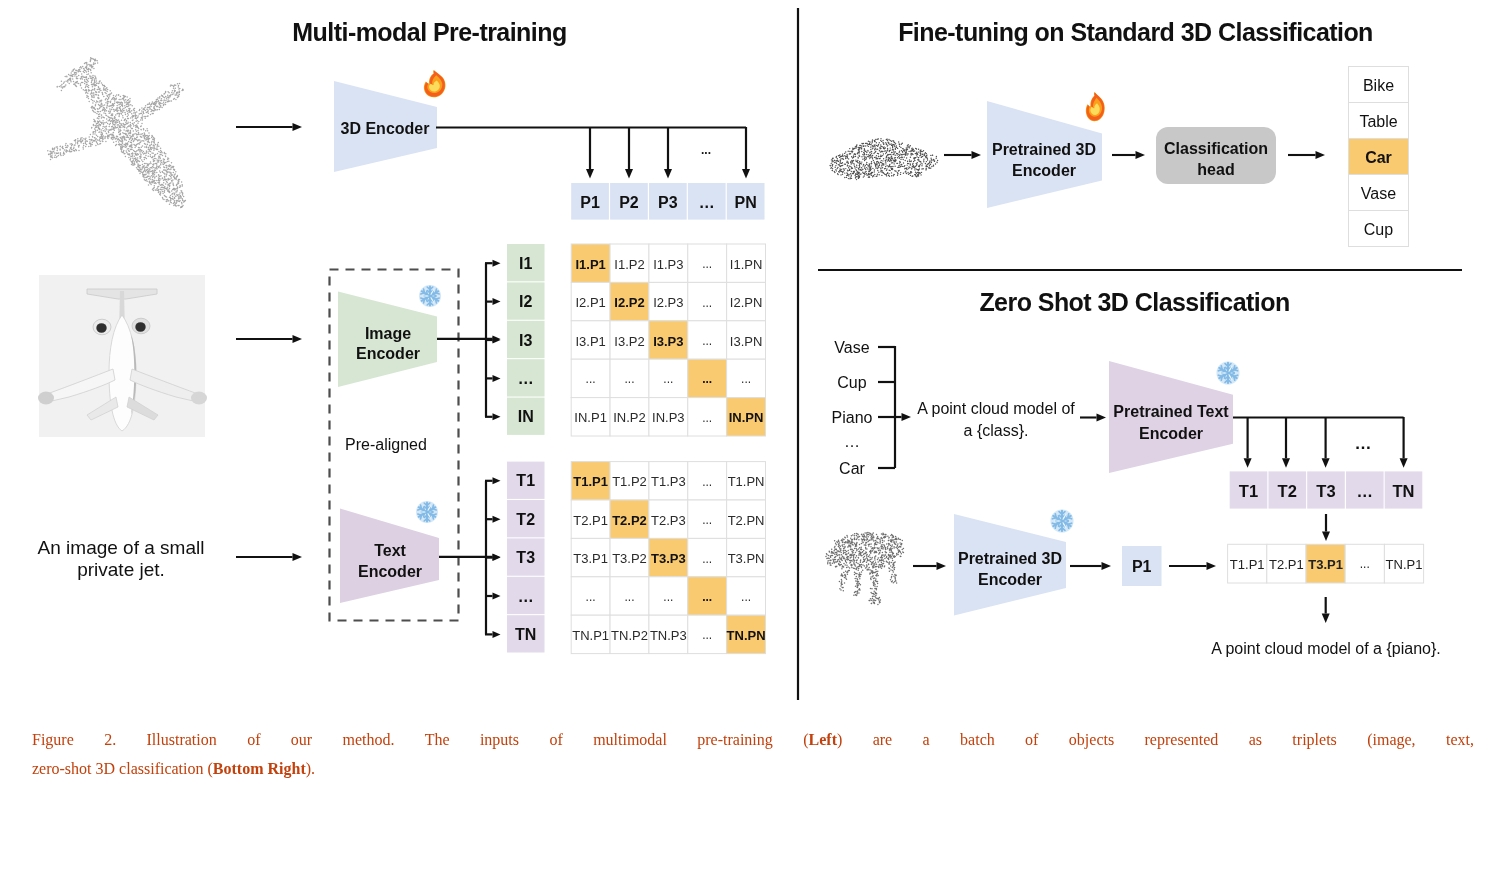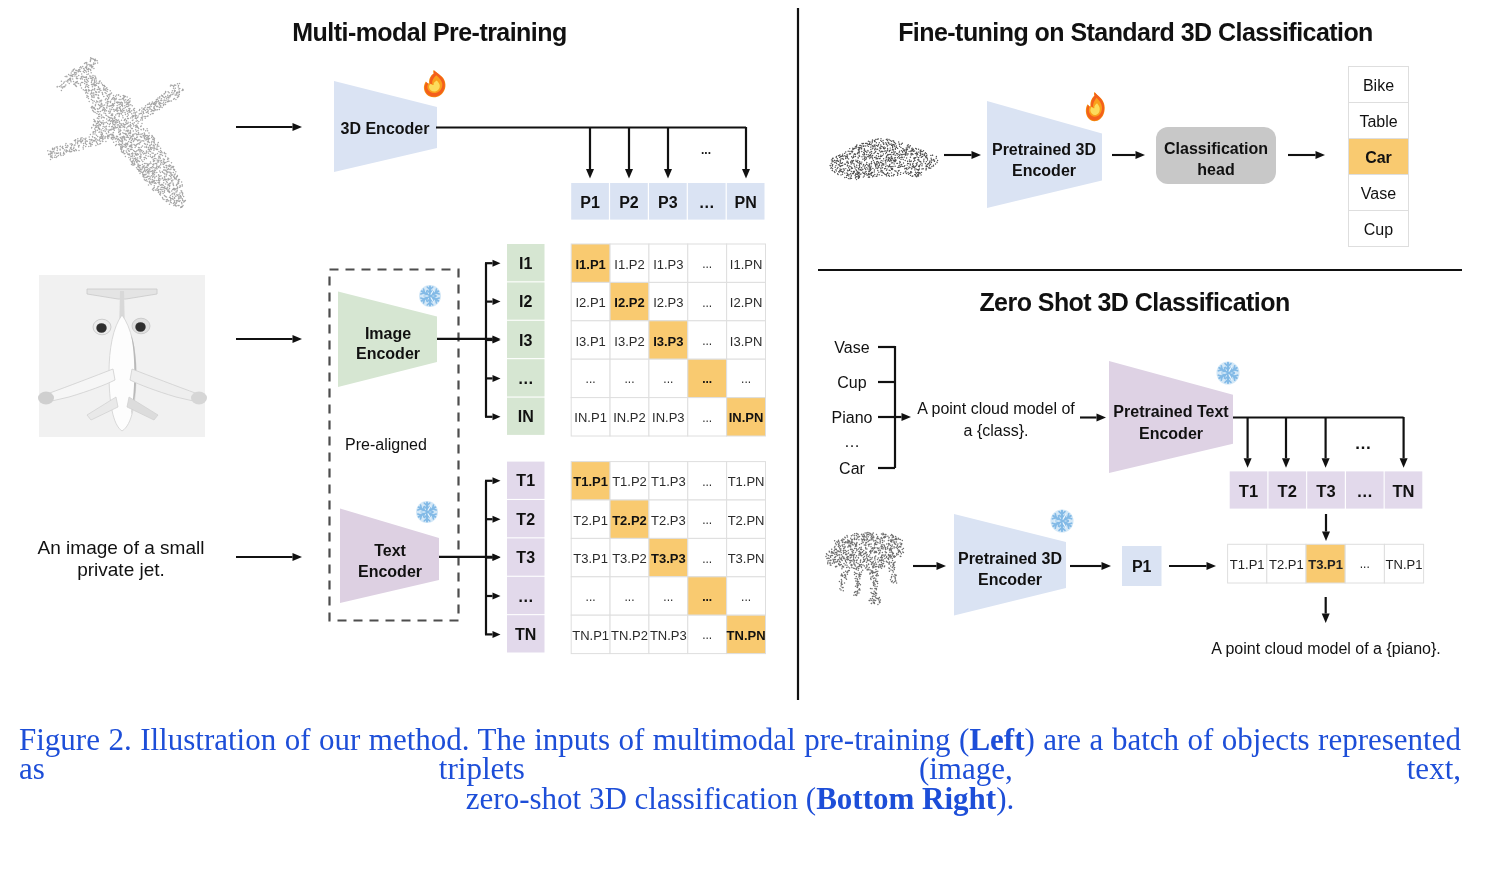--- a/index.html
+++ b/index.html
@@ -1,18 +1,18 @@
 <!DOCTYPE html>
 <html><head><meta charset="utf-8">
 <style>
 html,body{margin:0;padding:0;background:#ffffff;width:1490px;height:888px;overflow:hidden}
-#cap{position:absolute;left:19px;top:725px;width:1442px;
- font-family:"Liberation Serif",serif;font-size:31px;line-height:29.3px;color:#1d4ed8;}
+#cap{position:absolute;left:32px;top:725px;width:1442px;
+ font-family:"Liberation Serif",serif;font-size:16px;line-height:29.3px;color:#c2410c;}
 #cap .j{text-align:justify;text-align-last:justify;}
-#cap .l{text-align:center;}
+#cap .l{text-align:left;}
 </style></head><body>
 <svg width="1490" height="888" viewBox="0 0 1490 888" style="position:absolute;left:0;top:0">
 <text x="429.5" y="31.5" font-family="Liberation Sans, sans-serif" font-size="25" font-weight="bold" fill="#111" text-anchor="middle" dominant-baseline="central" letter-spacing="-0.55">Multi-modal Pre-training</text>
 <path transform="translate(48,55)" d="M42.7 2.7h.01M42.9 3.4h.01M44.0 3.4h.01M45.2 4.1h.01M46.1 4.4h.01M47.4 4.2h.01M42.5 4.8h.01M42.5 5.4h.01M46.7 5.7h.01M47.7 5.5h.01M49.2 5.8h.01M38.7 7.5h.01M42.3 6.6h.01M37.4 7.8h.01M38.7 8.5h.01M45.7 8.1h.01M47.1 8.5h.01M49.6 8.0h.01M36.5 8.5h.01M40.9 9.6h.01M45.3 9.2h.01M47.2 8.5h.01M39.0 9.6h.01M42.2 10.1h.01M43.3 10.0h.01M45.8 9.4h.01M38.5 11.5h.01M39.0 10.5h.01M42.0 11.1h.01M43.4 10.9h.01M44.0 11.3h.01M44.8 11.6h.01M32.7 11.8h.01M34.7 11.5h.01M37.5 12.4h.01M37.7 12.2h.01M38.6 12.5h.01M43.5 11.9h.01M31.9 12.8h.01M33.6 12.9h.01M35.7 13.5h.01M40.6 13.4h.01M44.0 12.7h.01M45.9 13.6h.01M26.3 13.9h.01M31.8 14.6h.01M36.1 14.0h.01M38.6 13.5h.01M39.1 14.2h.01M39.5 14.5h.01M41.1 14.1h.01M25.3 14.7h.01M27.8 15.3h.01M28.9 15.6h.01M30.7 14.7h.01M36.4 15.2h.01M40.4 14.8h.01M42.5 14.5h.01M24.1 16.3h.01M25.2 15.7h.01M28.9 15.7h.01M30.3 16.2h.01M31.3 16.1h.01M32.5 16.5h.01M37.6 15.8h.01M42.7 15.5h.01M26.5 17.4h.01M30.3 16.8h.01M35.3 16.5h.01M38.4 17.0h.01M40.4 16.6h.01M23.2 17.9h.01M27.6 17.6h.01M28.5 17.9h.01M36.3 17.4h.01M43.2 17.8h.01M26.6 18.9h.01M33.7 18.9h.01M39.0 19.5h.01M40.5 19.0h.01M20.6 19.4h.01M22.0 20.4h.01M22.9 20.2h.01M24.2 20.0h.01M25.2 19.4h.01M27.9 19.6h.01M30.7 20.4h.01M18.7 21.2h.01M22.5 20.7h.01M23.8 21.0h.01M24.7 21.2h.01M26.9 21.1h.01M28.9 21.5h.01M34.8 21.3h.01M41.7 20.9h.01M42.8 21.2h.01M45.0 20.6h.01M46.9 21.1h.01M17.2 21.6h.01M18.9 21.7h.01M24.5 21.4h.01M33.4 21.6h.01M35.2 22.1h.01M36.2 22.3h.01M37.1 22.3h.01M38.4 22.6h.01M38.4 21.8h.01M44.2 22.2h.01M45.3 22.4h.01M47.6 22.3h.01M22.6 23.2h.01M28.4 23.0h.01M32.4 23.4h.01M33.5 22.7h.01M37.4 22.6h.01M38.4 22.8h.01M40.4 23.5h.01M42.3 23.0h.01M47.7 23.2h.01M21.7 23.5h.01M22.5 24.0h.01M24.7 24.0h.01M28.5 23.6h.01M29.6 23.4h.01M32.6 24.1h.01M34.4 24.0h.01M38.5 24.5h.01M43.2 23.5h.01M44.1 23.8h.01M46.3 24.1h.01M48.0 23.9h.01M19.7 25.2h.01M20.6 24.5h.01M21.9 25.1h.01M22.7 25.2h.01M36.6 24.8h.01M39.5 25.2h.01M44.4 24.9h.01M46.5 25.6h.01M13.4 26.3h.01M18.1 26.2h.01M19.8 25.8h.01M25.5 26.4h.01M36.8 26.3h.01M40.1 26.5h.01M43.6 26.1h.01M43.6 26.1h.01M46.6 26.5h.01M48.4 26.0h.01M51.4 26.6h.01M52.1 25.9h.01M16.3 26.9h.01M19.8 27.1h.01M23.0 26.8h.01M28.2 27.1h.01M29.3 26.5h.01M38.0 27.1h.01M47.0 27.6h.01M15.5 28.2h.01M21.2 28.4h.01M27.4 27.8h.01M29.0 28.1h.01M30.5 28.4h.01M33.5 27.6h.01M34.7 27.4h.01M38.9 27.8h.01M43.4 27.6h.01M46.1 28.1h.01M48.6 28.2h.01M49.1 28.2h.01M51.1 28.0h.01M53.4 28.1h.01M25.8 29.3h.01M26.6 29.0h.01M32.4 29.0h.01M36.6 28.6h.01M45.0 28.9h.01M50.7 28.4h.01M54.5 29.4h.01M129.5 28.8h.01M131.5 28.6h.01M13.9 29.5h.01M17.8 29.9h.01M27.2 30.1h.01M32.5 30.4h.01M38.3 29.7h.01M39.1 29.5h.01M40.7 30.4h.01M43.5 29.4h.01M44.6 29.7h.01M46.2 29.4h.01M47.3 29.7h.01M48.5 30.3h.01M55.0 30.5h.01M56.3 30.4h.01M123.0 29.9h.01M126.5 30.1h.01M127.7 30.2h.01M9.2 31.4h.01M12.9 30.7h.01M16.9 31.2h.01M27.5 30.5h.01M28.5 31.3h.01M37.8 31.2h.01M46.2 30.7h.01M47.4 30.8h.01M56.5 31.4h.01M56.6 31.2h.01M122.4 31.1h.01M124.2 30.4h.01M125.9 30.8h.01M130.5 30.6h.01M9.2 32.0h.01M11.3 31.5h.01M13.2 32.0h.01M14.9 32.1h.01M15.8 31.7h.01M16.7 31.8h.01M28.3 31.6h.01M39.4 31.5h.01M40.5 32.4h.01M44.4 31.8h.01M50.4 31.7h.01M57.0 31.5h.01M125.6 31.6h.01M130.3 32.0h.01M14.5 32.9h.01M33.5 33.0h.01M37.4 32.5h.01M50.5 32.5h.01M55.7 32.9h.01M58.8 32.7h.01M125.5 33.2h.01M127.3 33.2h.01M131.8 33.6h.01M44.7 34.5h.01M46.6 33.5h.01M49.3 34.4h.01M50.8 34.3h.01M51.9 33.6h.01M55.9 33.9h.01M57.9 33.7h.01M130.9 34.0h.01M134.7 34.2h.01M13.4 35.4h.01M35.3 34.7h.01M36.9 35.5h.01M37.9 34.8h.01M38.5 35.0h.01M40.6 34.8h.01M41.5 35.4h.01M43.7 35.4h.01M46.2 34.9h.01M46.5 34.7h.01M51.7 34.8h.01M52.9 35.4h.01M55.5 35.1h.01M56.0 34.7h.01M56.9 35.1h.01M57.9 35.2h.01M59.6 34.5h.01M126.4 35.3h.01M134.1 35.4h.01M135.3 35.0h.01M38.3 35.9h.01M38.5 35.6h.01M40.5 36.0h.01M43.3 35.6h.01M47.8 36.5h.01M59.1 36.4h.01M62.2 35.8h.01M124.4 35.8h.01M126.6 36.5h.01M127.2 35.8h.01M131.1 36.3h.01M131.5 36.3h.01M43.5 37.3h.01M47.7 36.9h.01M50.5 37.0h.01M51.4 36.9h.01M54.2 37.4h.01M57.1 37.5h.01M117.6 36.6h.01M120.1 36.8h.01M123.8 37.6h.01M129.6 37.2h.01M37.6 37.9h.01M38.5 37.6h.01M39.8 38.3h.01M45.2 38.1h.01M45.8 38.0h.01M48.5 37.6h.01M54.5 38.2h.01M63.5 38.0h.01M117.5 37.5h.01M121.1 37.8h.01M125.8 38.1h.01M128.7 37.5h.01M129.9 38.1h.01M131.4 37.6h.01M42.5 39.0h.01M43.8 38.5h.01M58.1 38.5h.01M61.6 39.2h.01M62.6 38.9h.01M116.0 39.0h.01M116.6 38.8h.01M124.6 39.3h.01M124.8 39.4h.01M128.4 38.8h.01M39.0 40.6h.01M45.2 40.1h.01M47.2 39.4h.01M48.4 39.8h.01M50.2 39.9h.01M54.6 39.6h.01M60.5 39.8h.01M68.7 40.1h.01M70.6 39.8h.01M70.6 40.2h.01M113.5 40.2h.01M119.7 40.3h.01M123.0 39.6h.01M127.1 40.1h.01M128.2 40.0h.01M129.9 40.3h.01M131.3 39.4h.01M43.6 40.8h.01M46.1 41.0h.01M50.5 40.6h.01M59.1 40.5h.01M61.6 41.1h.01M65.5 40.6h.01M67.6 41.3h.01M72.4 41.5h.01M75.2 40.6h.01M75.8 40.7h.01M76.7 41.3h.01M114.2 41.2h.01M114.5 40.8h.01M121.5 40.8h.01M122.6 40.6h.01M130.7 41.3h.01M38.9 42.2h.01M40.1 41.5h.01M43.8 42.0h.01M44.6 42.1h.01M46.0 42.4h.01M50.0 42.4h.01M55.8 41.5h.01M59.5 41.4h.01M76.0 42.0h.01M77.4 41.4h.01M79.2 42.1h.01M111.8 41.7h.01M115.4 41.9h.01M117.6 41.5h.01M119.1 42.2h.01M120.3 41.9h.01M120.7 42.4h.01M122.0 41.7h.01M130.2 41.7h.01M40.5 43.5h.01M50.9 43.3h.01M60.7 42.6h.01M65.3 42.6h.01M66.2 43.1h.01M68.3 43.3h.01M74.5 43.6h.01M75.6 43.0h.01M76.1 42.6h.01M110.0 43.0h.01M111.6 43.0h.01M116.6 42.7h.01M120.8 42.9h.01M126.4 43.6h.01M129.4 42.6h.01M43.4 44.4h.01M50.2 43.4h.01M58.1 43.4h.01M60.6 43.4h.01M64.5 43.6h.01M66.0 44.4h.01M66.9 43.8h.01M71.2 44.4h.01M74.9 44.1h.01M75.4 43.6h.01M82.0 43.5h.01M108.4 44.5h.01M109.5 44.5h.01M113.5 43.8h.01M118.6 43.7h.01M125.6 44.3h.01M127.9 44.4h.01M44.7 45.6h.01M52.1 45.4h.01M53.6 45.3h.01M57.4 44.8h.01M59.6 44.6h.01M63.8 44.5h.01M67.9 44.5h.01M72.9 44.6h.01M75.9 44.9h.01M77.7 44.7h.01M80.5 44.8h.01M112.8 45.5h.01M113.8 45.6h.01M116.2 45.0h.01M117.9 45.4h.01M120.1 45.1h.01M41.2 46.4h.01M46.2 46.3h.01M48.6 46.0h.01M59.3 46.2h.01M62.6 46.2h.01M66.7 46.0h.01M76.5 45.9h.01M79.5 45.6h.01M82.0 46.0h.01M108.4 46.2h.01M110.6 45.7h.01M110.6 46.1h.01M112.9 45.6h.01M116.1 45.6h.01M120.3 46.4h.01M120.5 46.4h.01M121.8 45.9h.01M123.4 46.0h.01M49.1 46.5h.01M49.5 46.8h.01M51.2 47.0h.01M52.9 46.6h.01M59.8 46.9h.01M60.8 46.4h.01M62.4 47.6h.01M68.4 47.3h.01M69.7 47.0h.01M70.9 47.3h.01M73.5 47.3h.01M78.3 47.1h.01M80.4 47.3h.01M81.6 46.9h.01M104.4 47.1h.01M107.6 46.6h.01M108.5 46.8h.01M110.0 46.8h.01M111.7 47.4h.01M115.6 47.3h.01M119.4 46.7h.01M44.9 47.9h.01M48.0 47.7h.01M53.3 48.3h.01M58.0 47.7h.01M59.7 48.4h.01M66.5 48.3h.01M69.4 47.9h.01M70.5 47.6h.01M72.2 47.6h.01M74.2 47.7h.01M76.9 47.8h.01M79.2 48.2h.01M80.0 47.6h.01M81.2 47.4h.01M101.5 47.9h.01M103.8 48.5h.01M105.3 48.3h.01M106.6 47.6h.01M108.2 47.9h.01M110.9 48.2h.01M112.5 48.3h.01M117.7 47.5h.01M50.5 49.5h.01M54.0 49.1h.01M59.4 49.1h.01M64.5 48.7h.01M65.5 49.3h.01M72.0 49.1h.01M72.8 49.0h.01M74.4 49.0h.01M79.2 49.3h.01M80.5 48.9h.01M100.2 49.2h.01M101.5 49.0h.01M103.6 49.3h.01M105.5 49.3h.01M106.4 48.7h.01M107.3 49.1h.01M107.9 48.8h.01M111.5 49.1h.01M114.0 48.5h.01M116.0 48.9h.01M117.5 49.4h.01M47.5 49.8h.01M51.4 50.6h.01M53.0 49.7h.01M56.6 50.1h.01M64.5 50.3h.01M64.4 49.9h.01M65.8 50.4h.01M69.2 50.4h.01M71.0 49.7h.01M73.6 50.3h.01M74.5 50.5h.01M78.5 49.6h.01M81.1 49.9h.01M82.7 49.8h.01M99.5 49.6h.01M102.6 50.0h.01M106.8 49.7h.01M107.6 50.2h.01M111.4 49.8h.01M111.7 49.8h.01M115.6 49.4h.01M44.0 51.4h.01M44.4 51.4h.01M47.4 50.8h.01M51.4 50.4h.01M52.5 50.9h.01M53.5 51.4h.01M55.0 50.6h.01M59.2 50.6h.01M59.6 50.7h.01M62.1 50.7h.01M62.9 51.1h.01M63.7 50.6h.01M65.5 51.0h.01M76.8 50.7h.01M80.6 51.0h.01M84.2 50.7h.01M97.6 50.7h.01M103.1 51.4h.01M106.2 51.5h.01M109.6 51.5h.01M112.7 50.7h.01M115.5 50.6h.01M43.3 52.5h.01M46.1 52.5h.01M53.8 51.6h.01M55.5 52.4h.01M58.6 52.2h.01M61.1 51.6h.01M64.3 52.5h.01M69.1 52.5h.01M71.1 52.5h.01M72.3 51.7h.01M74.5 51.5h.01M78.7 51.5h.01M79.5 51.4h.01M97.0 52.4h.01M99.5 52.4h.01M100.8 52.5h.01M101.6 51.9h.01M106.1 52.1h.01M108.5 51.6h.01M109.5 51.6h.01M111.2 52.3h.01M112.7 51.7h.01M114.1 52.4h.01M43.8 52.9h.01M45.2 53.1h.01M45.4 52.6h.01M46.5 53.4h.01M52.1 52.6h.01M56.0 52.7h.01M56.5 53.3h.01M58.8 53.0h.01M71.5 53.3h.01M77.3 52.6h.01M80.9 53.6h.01M86.5 53.5h.01M93.9 52.9h.01M95.9 53.4h.01M102.1 53.3h.01M105.7 53.0h.01M111.7 52.6h.01M46.5 53.8h.01M47.3 54.5h.01M49.4 53.8h.01M50.0 54.2h.01M51.4 53.6h.01M54.9 54.2h.01M55.7 54.4h.01M61.8 54.0h.01M63.4 54.5h.01M63.6 54.4h.01M65.9 54.5h.01M68.4 54.0h.01M69.4 53.8h.01M72.4 54.1h.01M74.5 54.3h.01M75.9 53.6h.01M81.9 53.4h.01M85.5 54.2h.01M91.7 54.4h.01M99.0 54.2h.01M102.0 54.2h.01M106.5 53.5h.01M111.3 54.5h.01M44.6 55.3h.01M54.9 54.9h.01M56.2 55.1h.01M57.3 54.7h.01M65.5 54.6h.01M67.4 55.3h.01M68.2 54.8h.01M68.8 55.3h.01M72.8 55.4h.01M78.5 55.0h.01M80.5 55.4h.01M81.6 54.9h.01M95.2 54.4h.01M96.3 54.6h.01M100.1 55.2h.01M103.6 54.8h.01M104.8 55.4h.01M106.2 55.2h.01M107.2 54.8h.01M107.9 55.1h.01M109.4 54.8h.01M45.3 56.1h.01M52.5 56.5h.01M54.3 55.6h.01M56.8 56.2h.01M58.5 55.7h.01M60.6 56.2h.01M62.2 55.9h.01M66.2 56.2h.01M70.1 55.6h.01M72.3 55.5h.01M72.5 55.6h.01M73.7 56.0h.01M75.2 55.8h.01M76.0 55.6h.01M79.2 56.5h.01M81.5 56.0h.01M83.7 55.7h.01M86.0 55.5h.01M86.4 55.7h.01M91.3 55.5h.01M93.8 55.9h.01M97.4 55.6h.01M99.9 56.4h.01M104.2 55.5h.01M105.9 56.1h.01M45.9 56.8h.01M47.2 57.4h.01M49.5 56.5h.01M50.7 56.8h.01M62.2 56.7h.01M69.2 56.6h.01M73.0 56.7h.01M74.7 57.2h.01M77.0 57.4h.01M81.0 57.2h.01M81.9 57.1h.01M82.5 57.1h.01M87.2 57.5h.01M88.7 56.9h.01M95.3 56.7h.01M99.0 57.2h.01M99.6 56.6h.01M103.1 56.6h.01M48.9 58.5h.01M56.0 58.0h.01M57.5 58.4h.01M61.1 58.3h.01M61.9 58.1h.01M69.6 58.6h.01M70.9 58.2h.01M73.2 58.4h.01M77.1 57.7h.01M85.8 58.0h.01M92.4 58.4h.01M93.6 58.2h.01M95.3 57.6h.01M95.7 58.4h.01M98.3 57.4h.01M100.4 58.3h.01M104.3 58.4h.01M105.2 58.5h.01M51.7 59.1h.01M63.6 59.2h.01M64.6 59.0h.01M69.1 58.7h.01M71.6 58.8h.01M73.5 59.1h.01M79.6 58.5h.01M83.7 58.7h.01M87.3 59.0h.01M91.2 58.9h.01M102.5 59.4h.01M50.5 59.6h.01M53.5 60.0h.01M53.5 60.2h.01M58.0 60.2h.01M64.0 59.8h.01M64.5 60.4h.01M67.7 59.9h.01M71.2 60.0h.01M77.5 59.5h.01M80.3 59.9h.01M84.9 60.4h.01M88.2 60.5h.01M94.4 60.1h.01M50.7 61.4h.01M51.6 61.4h.01M58.5 60.5h.01M63.2 60.5h.01M74.7 60.7h.01M79.3 61.5h.01M84.1 61.4h.01M86.0 60.7h.01M87.5 60.4h.01M90.1 60.9h.01M99.3 61.3h.01M100.0 61.0h.01M54.0 61.9h.01M55.5 62.2h.01M60.0 61.5h.01M61.6 62.5h.01M66.6 61.8h.01M71.1 61.6h.01M85.6 61.5h.01M87.6 61.8h.01M89.7 62.4h.01M93.6 62.4h.01M94.5 62.1h.01M96.2 61.4h.01M97.7 61.6h.01M49.3 63.2h.01M49.5 62.9h.01M53.4 63.1h.01M56.2 62.7h.01M60.9 62.5h.01M62.4 63.0h.01M63.5 63.0h.01M66.3 63.0h.01M67.0 62.6h.01M75.0 62.7h.01M82.6 63.0h.01M84.4 62.7h.01M87.3 63.3h.01M88.4 63.2h.01M93.2 62.7h.01M97.2 63.3h.01M50.8 63.8h.01M58.7 63.9h.01M64.6 63.4h.01M64.6 64.5h.01M66.7 63.5h.01M67.9 64.6h.01M77.2 64.4h.01M77.4 64.1h.01M79.6 63.4h.01M80.4 63.6h.01M88.5 63.7h.01M94.1 63.6h.01M45.9 64.5h.01M46.8 65.5h.01M61.5 64.5h.01M65.8 65.5h.01M68.4 64.7h.01M69.2 65.4h.01M70.5 65.0h.01M73.5 65.2h.01M76.3 65.4h.01M76.6 64.7h.01M78.5 65.5h.01M85.0 65.1h.01M92.7 65.1h.01M94.4 65.0h.01M49.6 66.2h.01M51.7 66.1h.01M55.1 65.7h.01M60.2 65.8h.01M61.6 65.6h.01M63.5 65.7h.01M64.9 65.9h.01M66.6 65.6h.01M68.0 66.6h.01M78.4 66.0h.01M84.4 65.5h.01M88.1 66.2h.01M89.3 65.8h.01M46.2 66.6h.01M47.4 66.8h.01M50.6 66.7h.01M52.7 67.2h.01M53.9 67.4h.01M58.4 67.3h.01M62.6 66.5h.01M64.5 67.1h.01M64.9 67.3h.01M65.7 66.6h.01M69.7 67.2h.01M71.4 66.4h.01M77.9 67.6h.01M80.1 67.2h.01M90.8 66.4h.01M48.5 68.5h.01M49.9 67.8h.01M50.4 67.8h.01M55.3 67.9h.01M56.9 67.7h.01M62.3 68.4h.01M64.7 68.2h.01M67.1 67.6h.01M67.5 68.0h.01M68.5 67.7h.01M71.6 68.0h.01M82.3 67.5h.01M84.4 68.4h.01M86.3 67.7h.01M90.0 68.3h.01M48.5 69.0h.01M49.2 68.6h.01M51.5 69.2h.01M53.7 68.5h.01M55.5 69.3h.01M59.6 68.5h.01M65.2 69.2h.01M66.7 69.6h.01M72.2 68.8h.01M73.5 69.0h.01M75.2 68.6h.01M75.8 69.3h.01M77.4 69.5h.01M78.6 68.8h.01M79.8 68.4h.01M82.4 69.4h.01M85.3 69.2h.01M94.0 68.5h.01M45.4 69.6h.01M47.1 70.4h.01M50.8 70.1h.01M52.5 69.7h.01M55.4 69.5h.01M61.4 69.5h.01M66.3 70.0h.01M67.0 69.7h.01M69.3 69.9h.01M70.2 69.8h.01M73.6 69.9h.01M76.6 69.9h.01M87.3 70.5h.01M88.6 69.9h.01M45.4 70.4h.01M48.1 71.1h.01M49.4 70.8h.01M50.8 71.1h.01M52.4 70.5h.01M58.4 71.2h.01M64.5 71.3h.01M71.2 71.1h.01M72.3 70.9h.01M74.0 70.6h.01M75.5 71.3h.01M80.7 70.9h.01M81.5 71.1h.01M82.9 70.5h.01M85.6 71.1h.01M89.1 71.3h.01M89.5 71.3h.01M93.2 70.9h.01M43.8 72.6h.01M47.5 72.4h.01M48.8 72.3h.01M50.5 72.5h.01M55.2 71.5h.01M56.7 72.0h.01M58.0 71.7h.01M61.2 71.4h.01M63.6 71.7h.01M67.2 71.4h.01M69.4 72.2h.01M71.4 72.2h.01M71.9 72.6h.01M72.8 72.4h.01M75.0 71.9h.01M76.7 72.0h.01M79.8 71.8h.01M82.6 72.0h.01M88.1 71.7h.01M89.5 72.2h.01M89.9 72.6h.01M92.7 71.6h.01M43.6 73.0h.01M50.6 73.6h.01M51.5 73.5h.01M54.8 73.5h.01M65.3 72.5h.01M66.3 73.1h.01M67.1 72.7h.01M68.2 72.8h.01M76.6 72.4h.01M78.7 72.9h.01M83.5 73.6h.01M87.9 72.5h.01M46.6 74.0h.01M51.7 73.9h.01M58.0 73.6h.01M62.3 74.5h.01M63.9 73.9h.01M65.1 74.3h.01M65.9 73.7h.01M70.5 73.9h.01M84.4 73.6h.01M90.6 73.6h.01M93.0 74.4h.01M95.5 73.7h.01M99.1 73.7h.01M47.6 75.2h.01M49.4 75.2h.01M51.5 74.5h.01M53.2 75.1h.01M56.9 75.1h.01M58.8 74.8h.01M60.9 75.1h.01M61.6 75.2h.01M63.0 75.0h.01M66.3 75.2h.01M72.1 74.8h.01M76.1 75.0h.01M79.1 75.3h.01M80.4 75.2h.01M82.4 75.4h.01M87.6 74.7h.01M93.2 74.8h.01M95.6 74.8h.01M55.3 75.8h.01M57.2 76.4h.01M60.4 76.6h.01M70.9 76.0h.01M71.9 76.5h.01M72.8 75.5h.01M78.0 76.0h.01M79.5 76.3h.01M82.4 76.4h.01M85.3 76.0h.01M88.5 76.2h.01M90.0 75.5h.01M97.7 75.8h.01M99.6 75.7h.01M45.1 77.0h.01M45.8 76.8h.01M47.2 76.7h.01M47.5 77.1h.01M51.0 77.2h.01M51.5 76.9h.01M53.1 77.1h.01M65.4 77.5h.01M70.7 77.4h.01M80.0 76.8h.01M82.3 77.1h.01M82.5 77.4h.01M45.2 77.5h.01M53.5 77.5h.01M54.4 78.3h.01M58.4 78.5h.01M60.6 77.6h.01M65.2 77.8h.01M72.4 78.6h.01M74.8 77.8h.01M77.2 78.4h.01M81.2 77.9h.01M87.9 78.5h.01M90.6 78.2h.01M90.5 77.4h.01M96.2 77.9h.01M101.0 78.1h.01M45.1 79.1h.01M47.0 78.9h.01M53.0 79.2h.01M54.3 79.6h.01M58.5 78.5h.01M62.2 79.4h.01M63.8 79.3h.01M71.4 79.5h.01M76.0 78.6h.01M77.6 79.4h.01M78.5 79.0h.01M80.6 78.7h.01M82.5 78.6h.01M84.9 79.4h.01M86.2 79.0h.01M89.6 79.5h.01M91.0 79.6h.01M92.9 79.2h.01M94.3 78.8h.01M96.6 78.9h.01M42.4 79.4h.01M48.5 80.2h.01M53.5 80.2h.01M59.8 80.2h.01M61.1 80.2h.01M62.5 79.5h.01M64.7 79.6h.01M65.5 80.5h.01M72.4 79.6h.01M79.0 80.5h.01M81.9 80.5h.01M84.5 80.3h.01M88.5 79.7h.01M93.0 79.6h.01M95.2 80.5h.01M96.5 80.1h.01M97.9 80.5h.01M99.2 80.5h.01M101.2 80.5h.01M44.5 81.4h.01M53.0 81.6h.01M54.0 81.3h.01M55.4 80.9h.01M57.2 81.5h.01M60.2 81.3h.01M60.6 81.3h.01M64.0 80.8h.01M68.5 81.3h.01M69.5 81.4h.01M75.1 81.5h.01M75.6 81.2h.01M79.2 80.6h.01M79.5 80.8h.01M83.1 81.4h.01M84.0 81.4h.01M85.4 80.9h.01M92.4 81.4h.01M95.6 80.9h.01M100.5 81.4h.01M104.0 80.4h.01M104.5 81.2h.01M41.2 82.0h.01M44.6 82.0h.01M49.7 81.5h.01M51.8 82.3h.01M54.3 82.2h.01M54.6 82.4h.01M59.2 81.5h.01M60.9 81.8h.01M64.3 82.5h.01M65.3 82.0h.01M66.5 82.3h.01M69.2 81.8h.01M72.3 82.4h.01M74.0 82.0h.01M76.5 81.9h.01M78.3 82.2h.01M79.6 82.2h.01M80.6 82.4h.01M82.8 82.5h.01M88.6 82.4h.01M89.4 82.0h.01M93.3 82.3h.01M93.8 82.1h.01M97.1 81.4h.01M99.0 82.3h.01M100.0 82.0h.01M104.1 81.4h.01M32.8 83.2h.01M34.0 82.8h.01M37.9 83.3h.01M46.5 82.8h.01M46.9 82.7h.01M52.5 83.3h.01M53.5 83.2h.01M54.8 83.1h.01M57.1 82.5h.01M59.6 82.7h.01M60.0 83.5h.01M63.3 82.7h.01M65.2 82.7h.01M65.8 83.0h.01M68.3 83.2h.01M70.1 83.4h.01M74.5 82.9h.01M75.5 82.7h.01M76.7 83.2h.01M82.6 83.0h.01M82.8 82.9h.01M84.5 83.4h.01M86.5 83.2h.01M96.3 82.6h.01M97.0 83.6h.01M98.8 82.9h.01M100.5 83.3h.01M101.6 83.4h.01M103.7 82.4h.01M105.7 82.6h.01M29.8 83.8h.01M32.8 84.5h.01M35.9 83.8h.01M37.3 84.6h.01M41.5 84.6h.01M43.1 84.5h.01M48.1 83.8h.01M51.5 84.2h.01M54.5 83.7h.01M55.0 83.9h.01M57.0 83.6h.01M63.4 83.8h.01M64.8 84.6h.01M67.3 83.9h.01M70.4 84.6h.01M73.1 83.5h.01M74.0 84.4h.01M76.6 84.3h.01M76.9 84.5h.01M81.6 83.9h.01M84.4 84.4h.01M87.4 83.7h.01M96.5 83.7h.01M99.3 84.1h.01M105.0 84.1h.01M106.5 83.8h.01M27.6 84.7h.01M32.0 85.5h.01M34.5 85.3h.01M43.1 85.4h.01M44.0 84.8h.01M47.6 84.7h.01M49.5 85.1h.01M55.0 84.5h.01M69.4 84.7h.01M70.7 84.6h.01M71.5 85.2h.01M74.3 85.3h.01M74.5 85.4h.01M76.5 84.7h.01M78.2 85.3h.01M81.5 84.6h.01M83.4 85.5h.01M86.0 85.3h.01M87.1 84.5h.01M88.7 84.6h.01M90.5 85.0h.01M91.7 85.0h.01M97.8 84.9h.01M98.7 84.5h.01M100.5 84.6h.01M104.8 84.5h.01M106.1 84.8h.01M26.4 85.6h.01M27.4 86.0h.01M29.6 86.0h.01M29.9 86.2h.01M30.6 85.9h.01M33.5 86.6h.01M34.6 85.8h.01M37.4 86.3h.01M38.3 86.1h.01M39.3 86.2h.01M45.3 85.5h.01M46.0 86.2h.01M46.5 85.5h.01M48.2 86.6h.01M51.1 85.5h.01M52.3 86.3h.01M54.2 86.0h.01M54.8 86.4h.01M57.9 86.5h.01M68.1 86.4h.01M72.3 86.0h.01M73.2 86.2h.01M85.5 86.4h.01M89.5 85.8h.01M89.8 85.8h.01M93.2 86.1h.01M94.8 85.8h.01M95.8 86.0h.01M100.2 86.1h.01M106.2 85.8h.01M29.5 87.6h.01M32.3 86.5h.01M33.8 86.5h.01M37.4 87.2h.01M41.9 87.1h.01M44.4 87.2h.01M48.6 87.3h.01M65.6 87.2h.01M70.6 86.9h.01M74.1 86.9h.01M74.6 86.7h.01M80.6 86.6h.01M82.4 87.2h.01M83.4 87.6h.01M85.4 86.5h.01M92.5 87.3h.01M92.5 87.3h.01M99.5 86.7h.01M100.4 86.8h.01M103.9 86.6h.01M105.6 86.9h.01M106.1 87.0h.01M27.6 88.1h.01M33.1 87.8h.01M37.4 88.4h.01M41.5 88.4h.01M42.7 88.5h.01M49.4 88.4h.01M74.5 88.2h.01M77.9 88.2h.01M79.6 88.0h.01M90.2 88.4h.01M91.9 87.6h.01M96.5 88.5h.01M101.2 87.6h.01M103.5 87.8h.01M106.3 87.9h.01M110.3 87.6h.01M18.0 88.6h.01M22.2 88.9h.01M23.7 88.7h.01M29.6 88.8h.01M35.5 88.5h.01M38.5 89.6h.01M42.7 89.1h.01M50.0 89.5h.01M51.8 89.0h.01M52.5 88.5h.01M68.4 89.4h.01M71.5 89.1h.01M72.8 89.5h.01M77.4 89.2h.01M78.6 88.7h.01M79.7 89.2h.01M83.8 89.3h.01M88.5 89.4h.01M89.6 89.0h.01M91.5 89.1h.01M97.3 89.2h.01M99.2 89.2h.01M103.5 89.4h.01M109.6 89.2h.01M17.5 90.2h.01M19.5 90.5h.01M23.6 90.4h.01M24.4 89.6h.01M26.3 90.2h.01M27.0 89.9h.01M31.2 90.4h.01M42.8 90.0h.01M44.2 89.6h.01M47.9 90.5h.01M67.6 90.5h.01M70.5 89.5h.01M71.5 89.9h.01M73.2 90.1h.01M73.7 89.5h.01M76.2 89.6h.01M76.9 89.5h.01M79.1 89.9h.01M82.6 90.4h.01M82.6 90.3h.01M86.0 89.4h.01M86.6 90.0h.01M99.4 89.5h.01M101.6 90.4h.01M102.2 90.2h.01M105.8 90.0h.01M107.6 89.6h.01M12.1 91.4h.01M12.4 91.2h.01M20.0 91.0h.01M30.5 90.9h.01M35.7 90.6h.01M37.7 91.5h.01M42.8 91.3h.01M74.3 91.2h.01M74.6 91.1h.01M75.9 91.6h.01M77.5 90.4h.01M81.4 91.5h.01M81.5 90.9h.01M83.7 90.7h.01M87.5 90.7h.01M88.2 91.0h.01M94.5 91.1h.01M98.5 91.2h.01M101.8 90.9h.01M105.2 90.8h.01M106.4 90.9h.01M109.4 90.8h.01M110.8 91.3h.01M8.3 91.9h.01M9.4 91.9h.01M14.6 91.4h.01M17.8 92.6h.01M18.5 92.3h.01M23.2 92.3h.01M25.9 92.2h.01M30.7 92.0h.01M35.1 92.3h.01M40.8 91.4h.01M72.6 91.7h.01M73.1 92.0h.01M74.4 92.4h.01M77.3 92.3h.01M78.5 91.8h.01M82.2 91.5h.01M83.3 91.9h.01M93.3 92.3h.01M96.8 92.1h.01M100.3 92.4h.01M100.5 92.5h.01M109.0 91.9h.01M4.6 93.3h.01M6.2 93.4h.01M6.7 93.0h.01M14.1 92.4h.01M14.8 93.6h.01M19.1 92.5h.01M22.4 93.0h.01M22.8 93.4h.01M72.9 93.0h.01M84.1 92.6h.01M87.1 92.6h.01M90.5 92.6h.01M91.3 92.7h.01M98.4 92.4h.01M102.5 92.5h.01M103.6 92.7h.01M104.8 92.9h.01M106.1 92.8h.01M106.5 92.9h.01M112.6 93.3h.01M4.5 94.0h.01M9.5 93.7h.01M12.1 94.3h.01M15.2 93.6h.01M24.0 94.4h.01M25.6 93.4h.01M35.3 94.1h.01M72.6 94.1h.01M73.9 94.1h.01M79.3 93.9h.01M80.6 93.8h.01M83.2 94.2h.01M84.0 94.5h.01M92.4 94.4h.01M100.3 94.2h.01M101.0 94.5h.01M102.4 93.7h.01M106.1 93.8h.01M108.0 93.8h.01M109.5 94.2h.01M109.6 94.4h.01M4.6 94.5h.01M6.1 94.7h.01M9.2 95.6h.01M12.1 94.9h.01M16.5 94.9h.01M18.2 95.0h.01M21.7 94.9h.01M23.6 94.5h.01M26.3 95.6h.01M27.7 94.6h.01M31.0 95.4h.01M73.5 94.7h.01M75.8 95.4h.01M82.5 94.4h.01M85.6 95.5h.01M90.2 95.1h.01M90.9 94.5h.01M93.1 95.2h.01M93.9 95.4h.01M101.5 95.1h.01M103.3 94.6h.01M105.9 95.3h.01M108.4 94.5h.01M-0.2 95.8h.01M2.1 96.2h.01M3.0 96.4h.01M5.6 96.5h.01M17.9 96.3h.01M18.7 95.4h.01M19.7 96.1h.01M21.3 96.5h.01M23.6 96.6h.01M25.4 95.5h.01M26.6 96.1h.01M28.4 95.6h.01M73.5 96.3h.01M75.4 96.4h.01M78.2 95.9h.01M80.5 95.8h.01M81.4 96.2h.01M86.6 96.5h.01M88.9 95.8h.01M91.5 96.1h.01M93.0 96.3h.01M95.4 96.4h.01M98.5 96.0h.01M101.0 96.3h.01M110.9 96.5h.01M112.7 95.6h.01M4.5 96.9h.01M15.7 97.2h.01M18.4 97.0h.01M21.5 96.4h.01M22.6 96.8h.01M74.2 97.6h.01M78.8 97.4h.01M87.9 96.7h.01M98.3 97.2h.01M98.9 97.1h.01M102.5 96.4h.01M112.3 97.5h.01M113.5 96.8h.01M2.9 98.0h.01M3.5 98.1h.01M6.5 98.1h.01M8.2 98.0h.01M8.5 98.6h.01M9.7 98.2h.01M10.5 98.0h.01M12.4 97.9h.01M12.5 98.0h.01M15.5 98.4h.01M15.6 97.9h.01M75.4 97.6h.01M76.9 98.4h.01M84.5 97.9h.01M87.1 98.4h.01M87.7 98.5h.01M92.1 97.9h.01M94.4 97.7h.01M96.5 98.2h.01M98.0 98.6h.01M100.5 98.3h.01M104.0 98.0h.01M105.2 98.3h.01M109.5 98.5h.01M114.1 97.7h.01M116.4 98.4h.01M116.4 97.5h.01M1.0 98.9h.01M2.3 99.2h.01M2.8 98.7h.01M4.2 98.7h.01M12.4 99.3h.01M16.5 98.9h.01M76.2 98.7h.01M79.6 98.9h.01M80.8 99.1h.01M81.6 99.1h.01M83.7 98.8h.01M84.9 98.8h.01M88.4 99.2h.01M89.7 98.8h.01M93.0 99.6h.01M95.6 99.1h.01M112.1 99.6h.01M113.1 99.5h.01M117.8 98.8h.01M0.6 99.4h.01M7.2 100.3h.01M10.4 100.4h.01M13.0 100.5h.01M15.2 100.3h.01M80.4 99.5h.01M81.2 99.6h.01M81.5 100.1h.01M84.5 100.3h.01M87.6 99.7h.01M88.9 100.2h.01M90.3 99.5h.01M92.9 100.0h.01M97.9 100.4h.01M102.3 99.7h.01M106.6 100.0h.01M107.6 99.4h.01M2.5 100.9h.01M3.9 100.7h.01M77.4 101.4h.01M82.9 101.2h.01M84.1 101.5h.01M86.3 101.2h.01M91.9 101.4h.01M92.8 101.6h.01M100.2 101.3h.01M102.3 101.5h.01M106.5 101.2h.01M110.8 101.2h.01M111.6 101.5h.01M114.5 100.6h.01M117.5 100.9h.01M2.8 101.9h.01M3.8 102.1h.01M6.5 102.3h.01M8.1 102.6h.01M9.0 101.4h.01M91.8 101.8h.01M92.9 102.2h.01M96.1 102.4h.01M97.2 102.4h.01M103.6 102.5h.01M104.8 101.5h.01M111.9 102.5h.01M117.6 101.6h.01M4.4 102.8h.01M80.9 102.5h.01M82.7 103.3h.01M84.9 103.3h.01M86.5 103.5h.01M87.7 103.0h.01M89.6 103.0h.01M92.2 103.4h.01M104.5 102.5h.01M106.3 103.5h.01M107.8 103.4h.01M110.5 103.0h.01M119.9 103.0h.01M2.5 104.4h.01M82.2 104.4h.01M87.6 104.2h.01M96.3 104.4h.01M98.4 103.6h.01M112.2 103.6h.01M115.3 104.1h.01M119.6 104.2h.01M120.6 103.7h.01M82.3 105.1h.01M85.5 104.9h.01M88.6 104.6h.01M89.6 105.2h.01M93.7 105.0h.01M105.2 104.8h.01M105.5 105.0h.01M109.1 105.1h.01M110.3 105.4h.01M111.0 105.2h.01M113.5 105.5h.01M116.4 104.4h.01M83.3 106.6h.01M85.1 105.6h.01M87.6 105.6h.01M89.1 106.4h.01M90.6 106.0h.01M94.8 106.5h.01M105.5 106.4h.01M106.6 105.8h.01M110.8 105.6h.01M112.7 105.9h.01M115.7 105.9h.01M119.3 106.6h.01M120.8 106.2h.01M83.6 106.9h.01M84.1 106.5h.01M84.5 107.1h.01M86.2 106.8h.01M88.4 106.7h.01M88.9 107.6h.01M91.5 106.6h.01M102.5 106.9h.01M109.4 107.0h.01M110.6 106.9h.01M113.3 107.6h.01M115.1 107.2h.01M116.6 107.4h.01M117.9 107.5h.01M84.5 108.3h.01M86.5 108.3h.01M107.3 108.5h.01M116.5 108.4h.01M123.5 107.7h.01M84.8 108.8h.01M86.3 109.1h.01M86.8 109.5h.01M90.0 109.1h.01M96.5 108.6h.01M98.0 108.5h.01M99.5 109.0h.01M101.2 108.7h.01M102.9 108.6h.01M104.9 109.4h.01M105.8 108.9h.01M108.6 108.4h.01M112.6 109.0h.01M114.9 109.1h.01M83.5 109.4h.01M85.0 110.3h.01M86.2 109.8h.01M90.0 110.3h.01M90.6 110.0h.01M92.3 110.4h.01M94.4 109.6h.01M99.6 110.1h.01M100.6 109.4h.01M105.5 109.9h.01M108.8 110.0h.01M112.7 109.8h.01M115.4 109.5h.01M118.0 110.5h.01M118.6 110.5h.01M121.4 110.1h.01M89.9 111.5h.01M91.3 110.5h.01M95.2 111.5h.01M96.1 110.8h.01M99.3 110.5h.01M100.1 110.7h.01M108.9 111.5h.01M111.1 111.2h.01M111.5 111.1h.01M120.3 110.9h.01M122.6 110.6h.01M124.2 111.5h.01M90.2 112.1h.01M90.5 111.7h.01M91.6 112.5h.01M94.3 112.2h.01M95.4 112.0h.01M95.8 112.1h.01M98.2 112.1h.01M103.4 112.4h.01M104.6 111.6h.01M110.3 111.9h.01M115.7 112.1h.01M118.7 112.3h.01M121.6 111.6h.01M124.0 112.3h.01M125.6 111.6h.01M88.5 112.7h.01M92.0 113.3h.01M96.4 113.3h.01M97.7 112.5h.01M99.2 112.4h.01M102.3 112.8h.01M104.0 113.1h.01M105.8 112.6h.01M107.2 113.2h.01M108.4 112.5h.01M109.0 113.4h.01M110.5 112.4h.01M112.2 112.7h.01M116.6 112.5h.01M118.5 112.8h.01M120.5 113.5h.01M123.0 113.1h.01M125.2 112.8h.01M89.5 114.2h.01M92.4 114.5h.01M94.2 113.8h.01M99.1 114.6h.01M99.5 114.6h.01M100.9 113.8h.01M108.9 114.0h.01M119.4 114.6h.01M121.1 114.5h.01M122.8 114.4h.01M125.6 114.4h.01M90.4 114.5h.01M91.6 115.2h.01M93.6 114.8h.01M96.4 115.4h.01M96.8 114.5h.01M98.1 115.4h.01M98.6 115.3h.01M101.9 114.8h.01M104.6 115.5h.01M106.3 115.0h.01M107.4 115.2h.01M115.6 115.0h.01M116.7 115.1h.01M117.6 115.3h.01M126.4 115.2h.01M126.5 114.5h.01M90.7 116.0h.01M92.1 116.3h.01M95.7 116.6h.01M99.8 116.5h.01M100.8 115.7h.01M103.3 116.3h.01M105.9 116.3h.01M107.4 115.6h.01M111.6 116.0h.01M114.3 116.5h.01M118.6 116.0h.01M92.1 116.5h.01M93.2 117.0h.01M95.4 117.1h.01M97.5 116.8h.01M99.7 116.8h.01M100.6 117.3h.01M102.0 116.7h.01M104.5 117.1h.01M106.4 116.9h.01M108.8 117.4h.01M114.5 117.2h.01M118.4 116.4h.01M119.6 116.9h.01M120.9 117.0h.01M122.0 117.2h.01M125.3 117.5h.01M127.8 116.8h.01M94.4 117.6h.01M99.1 117.9h.01M104.4 118.5h.01M106.2 117.5h.01M106.9 117.8h.01M112.4 117.5h.01M115.8 117.9h.01M119.2 117.8h.01M122.3 118.1h.01M123.2 118.1h.01M92.0 118.6h.01M94.6 118.9h.01M95.9 119.4h.01M96.9 119.6h.01M97.7 119.6h.01M100.9 118.8h.01M105.4 118.4h.01M116.6 118.9h.01M118.1 119.1h.01M123.1 119.5h.01M127.2 119.1h.01M94.9 120.1h.01M95.7 119.9h.01M96.9 119.9h.01M98.0 119.5h.01M104.8 119.7h.01M106.5 119.7h.01M110.5 119.9h.01M110.6 119.8h.01M118.6 119.6h.01M123.2 120.6h.01M124.5 120.0h.01M126.4 120.0h.01M95.1 121.5h.01M95.5 120.9h.01M99.2 121.5h.01M99.9 121.3h.01M100.9 121.2h.01M103.5 120.8h.01M105.3 121.3h.01M108.5 121.2h.01M111.0 121.1h.01M111.7 121.5h.01M113.0 120.8h.01M116.5 121.6h.01M118.2 120.9h.01M121.4 120.6h.01M125.6 121.6h.01M129.3 121.5h.01M129.4 120.4h.01M95.4 121.5h.01M95.8 121.7h.01M99.0 122.5h.01M102.3 122.0h.01M104.6 122.2h.01M106.9 122.1h.01M122.6 121.4h.01M126.4 122.2h.01M128.6 121.8h.01M96.2 122.8h.01M97.8 122.4h.01M106.7 123.1h.01M110.5 122.9h.01M114.4 123.0h.01M116.6 122.8h.01M120.2 123.4h.01M123.4 122.9h.01M126.2 122.5h.01M127.4 123.3h.01M128.3 122.9h.01M100.8 124.1h.01M101.5 123.4h.01M102.8 124.2h.01M104.6 124.5h.01M111.3 123.5h.01M112.8 124.1h.01M114.6 123.6h.01M117.4 124.3h.01M122.0 124.1h.01M126.7 123.8h.01M128.1 124.4h.01M130.5 124.6h.01M96.4 124.7h.01M98.5 124.7h.01M106.0 125.5h.01M106.8 125.6h.01M110.7 124.6h.01M115.5 125.3h.01M116.5 124.6h.01M117.2 124.9h.01M118.5 124.5h.01M120.0 125.0h.01M120.7 124.5h.01M124.9 125.1h.01M131.5 124.4h.01M97.5 125.5h.01M99.1 126.3h.01M101.3 126.5h.01M101.6 126.3h.01M104.1 126.3h.01M105.0 126.2h.01M108.8 125.5h.01M110.5 125.6h.01M111.0 125.8h.01M111.7 125.5h.01M118.5 126.4h.01M123.6 125.5h.01M130.0 125.8h.01M130.8 126.3h.01M103.2 127.3h.01M104.6 127.4h.01M106.0 126.7h.01M111.5 127.2h.01M119.2 127.5h.01M124.0 126.8h.01M130.6 127.0h.01M133.6 127.1h.01M101.4 127.4h.01M101.7 128.1h.01M102.8 127.9h.01M104.7 127.8h.01M106.4 128.2h.01M107.5 127.7h.01M110.1 127.5h.01M111.0 127.8h.01M115.7 127.8h.01M122.6 128.1h.01M125.1 128.2h.01M129.9 127.8h.01M103.1 129.5h.01M108.0 128.6h.01M111.3 128.9h.01M113.4 129.4h.01M114.5 129.4h.01M117.7 129.0h.01M120.3 129.2h.01M121.6 128.6h.01M125.2 129.4h.01M129.0 129.2h.01M129.4 129.1h.01M130.5 128.6h.01M100.5 129.9h.01M112.4 130.2h.01M113.3 130.1h.01M115.2 130.6h.01M119.9 129.9h.01M120.9 130.1h.01M121.8 130.2h.01M125.5 130.6h.01M128.6 129.8h.01M134.2 129.8h.01M106.3 130.8h.01M116.8 131.5h.01M121.4 130.6h.01M121.5 131.5h.01M128.5 130.6h.01M132.1 130.5h.01M134.3 131.1h.01M109.7 131.9h.01M110.6 131.6h.01M114.1 132.2h.01M116.4 132.5h.01M119.6 132.3h.01M129.5 131.9h.01M131.5 132.3h.01M132.5 131.7h.01M105.5 133.5h.01M106.2 132.5h.01M109.1 133.4h.01M113.2 132.5h.01M115.4 132.8h.01M116.8 133.3h.01M118.1 133.3h.01M121.5 133.5h.01M126.6 133.5h.01M129.1 133.5h.01M129.5 132.4h.01M104.5 134.3h.01M112.3 134.2h.01M114.9 134.5h.01M117.9 133.5h.01M119.1 133.7h.01M125.3 134.4h.01M125.6 133.6h.01M126.8 134.2h.01M127.8 134.1h.01M129.5 133.7h.01M105.3 135.5h.01M107.2 135.0h.01M108.2 135.0h.01M109.5 135.2h.01M110.6 134.6h.01M113.3 134.7h.01M116.6 135.2h.01M119.0 134.4h.01M119.9 135.4h.01M120.7 135.1h.01M124.6 134.6h.01M126.8 135.0h.01M129.1 135.5h.01M110.5 135.9h.01M119.9 136.3h.01M121.4 136.4h.01M123.7 136.1h.01M133.1 135.8h.01M133.6 136.0h.01M110.5 137.5h.01M112.1 136.8h.01M112.6 137.3h.01M114.4 136.6h.01M116.1 136.5h.01M116.4 137.2h.01M120.3 136.5h.01M121.7 137.2h.01M127.9 137.0h.01M128.8 136.8h.01M133.8 137.3h.01M112.5 138.5h.01M115.1 138.4h.01M121.4 137.4h.01M124.5 138.5h.01M126.0 138.1h.01M132.0 138.0h.01M134.4 137.8h.01M134.7 138.3h.01M111.7 139.3h.01M124.0 139.3h.01M126.7 138.7h.01M128.9 139.6h.01M134.5 138.7h.01M112.4 139.9h.01M116.4 140.5h.01M122.5 140.5h.01M126.3 139.8h.01M131.0 139.6h.01M132.3 140.5h.01M134.5 140.1h.01M116.8 140.8h.01M124.6 141.4h.01M128.0 141.1h.01M129.7 140.5h.01M130.9 141.5h.01M132.5 141.6h.01M135.6 141.4h.01M114.5 142.6h.01M117.4 141.4h.01M118.5 142.1h.01M121.5 142.2h.01M126.4 142.6h.01M127.8 141.5h.01M133.2 142.0h.01M122.2 142.4h.01M122.9 143.5h.01M124.6 143.4h.01M126.6 143.5h.01M130.5 143.1h.01M131.6 142.9h.01M132.9 143.1h.01M114.8 143.7h.01M116.0 144.4h.01M119.5 144.5h.01M122.6 143.8h.01M124.0 143.8h.01M125.2 144.2h.01M130.7 144.0h.01M134.3 143.7h.01M118.3 144.8h.01M122.6 145.2h.01M128.3 145.4h.01M129.2 145.5h.01M134.6 145.0h.01M137.4 145.5h.01M118.3 146.5h.01M118.4 146.5h.01M119.9 146.0h.01M120.8 145.7h.01M122.7 145.5h.01M126.3 145.7h.01M126.5 146.3h.01M130.4 146.1h.01M131.3 146.4h.01M132.1 145.8h.01M134.7 145.6h.01M136.2 146.0h.01M136.5 146.6h.01M122.4 147.0h.01M126.7 147.6h.01M128.8 147.1h.01M133.6 147.4h.01M135.6 147.1h.01M123.3 147.7h.01M125.8 148.1h.01M128.2 148.3h.01M121.5 149.2h.01M125.3 148.6h.01M127.9 148.6h.01M133.9 148.8h.01M127.0 149.6h.01M131.0 150.5h.01M135.0 150.4h.01M125.9 150.6h.01M127.6 150.8h.01M128.2 151.0h.01M130.0 150.6h.01M133.2 151.5h.01M134.4 151.4h.01M133.0 152.2h.01M133.6 152.3h.01M132.7 152.5h.01" stroke="#a6a6a6" stroke-width="1.5" stroke-linecap="round" fill="none"></path>
 <line x1="236" y1="127" x2="292.5" y2="127.0" stroke="#111" stroke-width="2.1"></line>
 <polygon points="302.0,127.0 292.5,123.0 292.5,131.0" fill="#111"></polygon>
 <polygon points="334,81 437,107 437,148 334,172" fill="#dae3f3"></polygon>
 <text x="385" y="128" font-family="Liberation Sans, sans-serif" font-size="16" font-weight="bold" fill="#111" text-anchor="middle" dominant-baseline="central">3D Encoder</text>
 <g transform="translate(435.5,84) scale(1.2,1.12)">
       <path d="M -1.5,-12.5 C 1.2,-9.5 6.0,-7.5 7.6,-3.0 C 9.2,1.5 8.0,7.0 4.0,10.0 C 0.5,12.6 -4.5,12.4 -7.3,9.4 C -10.2,6.3 -10.4,1.2 -8.0,-2.2 C -7.0,-0.9 -6.2,-0.2 -5.0,0.3 C -6.0,-3.5 -4.6,-7.0 -1.5,-9.6 C -2.0,-10.8 -2.0,-11.6 -1.5,-12.5 Z" fill="#f4900c"></path>

